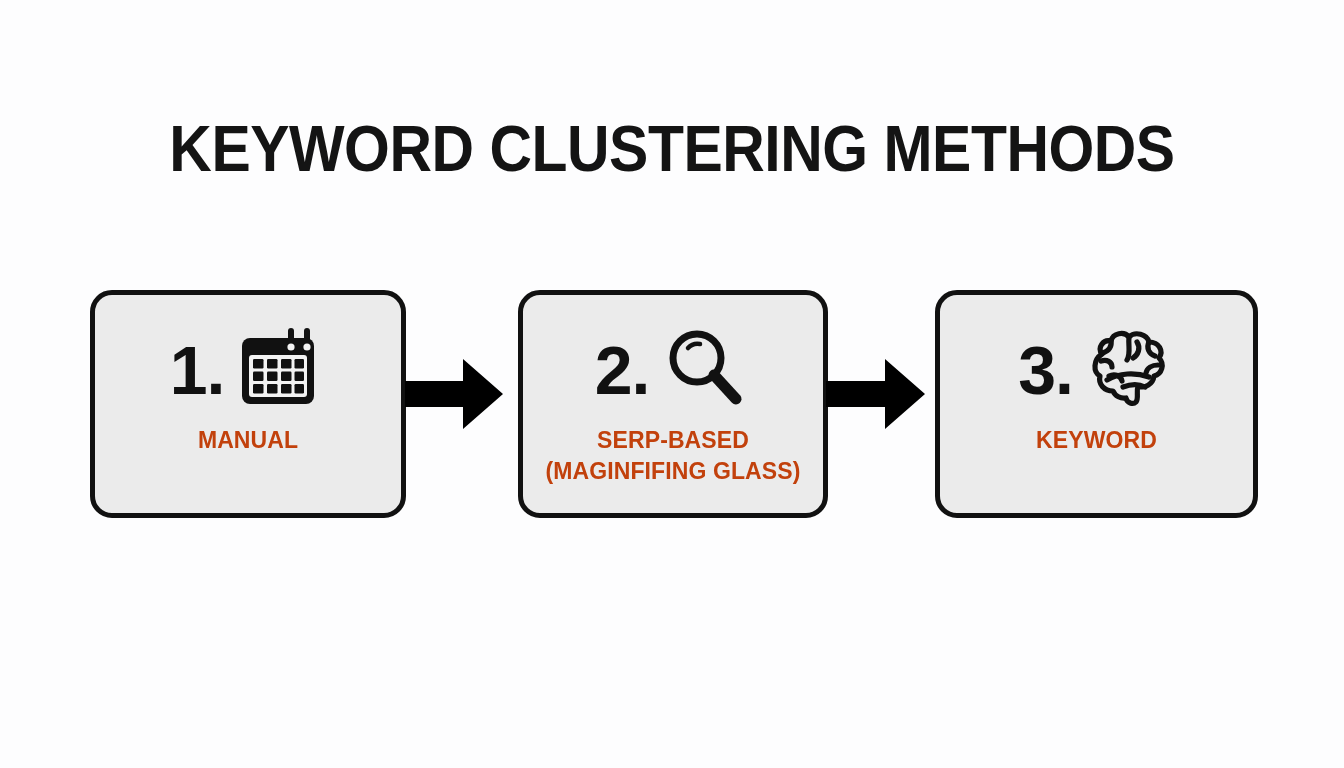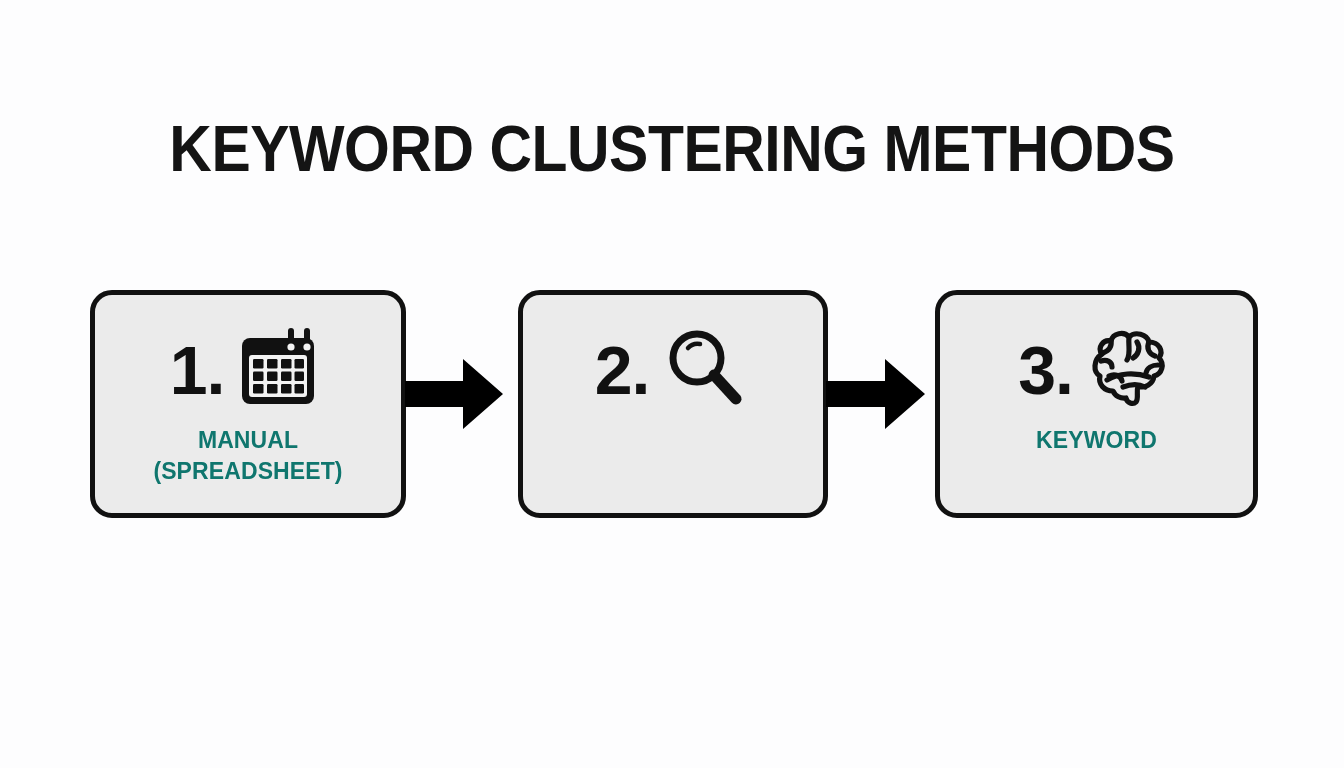--- a/index.html
+++ b/index.html
@@ -84,21 +84,21 @@
     justify-content: center;
   }
   .icon-wrap svg { display: block; }
 
   .box-labels {
     position: absolute;
     left: 6px;
     right: 6px;
     top: 130px;
     text-align: center;
-    color: #0f766e;
+    color: #c2410c;
     font-family: "Liberation Sans", sans-serif;
     font-weight: bold;
     font-size: 23px;
     line-height: 31px;
     letter-spacing: 0.1px;
   }
   .box-labels .line2 { display: block; }
 
   
   .arrow {
@@ -147,40 +147,43 @@
             <rect x="21" y="62" width="10.5" height="9.5" rx="1.2"></rect>
             <rect x="35" y="62" width="10.5" height="9.5" rx="1.2"></rect>
             <rect x="49" y="62" width="10.5" height="9.5" rx="1.2"></rect>
             <rect x="62.5" y="62" width="9.5" height="9.5" rx="1.2"></rect>
           </g>
         </svg>
       </span>
     </div>
     <div class="box-labels">
       <span class="line1">MANUAL</span>
-      <span class="line2">(SPREADSHEET)</span>
     </div>
   </div>
 
   <div class="arrow arrow1">
     <svg viewBox="0 0 98 78" preserveAspectRatio="none" aria-hidden="true">
       <path d="M0 26 L58 26 L58 4 L98 39 L58 74 L58 52 L0 52 Z" fill="#000000"></path>
     </svg>
   </div>
 
   <div class="step-box box2">
     <div class="box-top">
       <span class="step-num">2.</span>
       <span class="icon-wrap">
         <svg width="92" height="92" viewBox="0 0 92 92" aria-hidden="true">
           <circle cx="40" cy="36" r="24" fill="none" stroke="#111111" stroke-width="7"></circle>
           <path d="M31 26 A13 13 0 0 1 43 22" fill="none" stroke="#111111" stroke-width="4.5" stroke-linecap="round"></path>
           <line x1="57" y1="53" x2="79" y2="77" stroke="#111111" stroke-width="11" stroke-linecap="round"></line>
         </svg>
       </span>
+    </div>
+    <div class="box-labels">
+      <span class="line1">SERP-BASED</span>
+      <span class="line2">(MAGINFIFING GLASS)</span>
     </div>
   </div>
 
   <div class="arrow arrow2">
     <svg viewBox="0 0 99 78" preserveAspectRatio="none" aria-hidden="true">
       <path d="M0 26 L59 26 L59 4 L99 39 L59 74 L59 52 L0 52 Z" fill="#000000"></path>
     </svg>
   </div>
 
   <div class="step-box box3">

